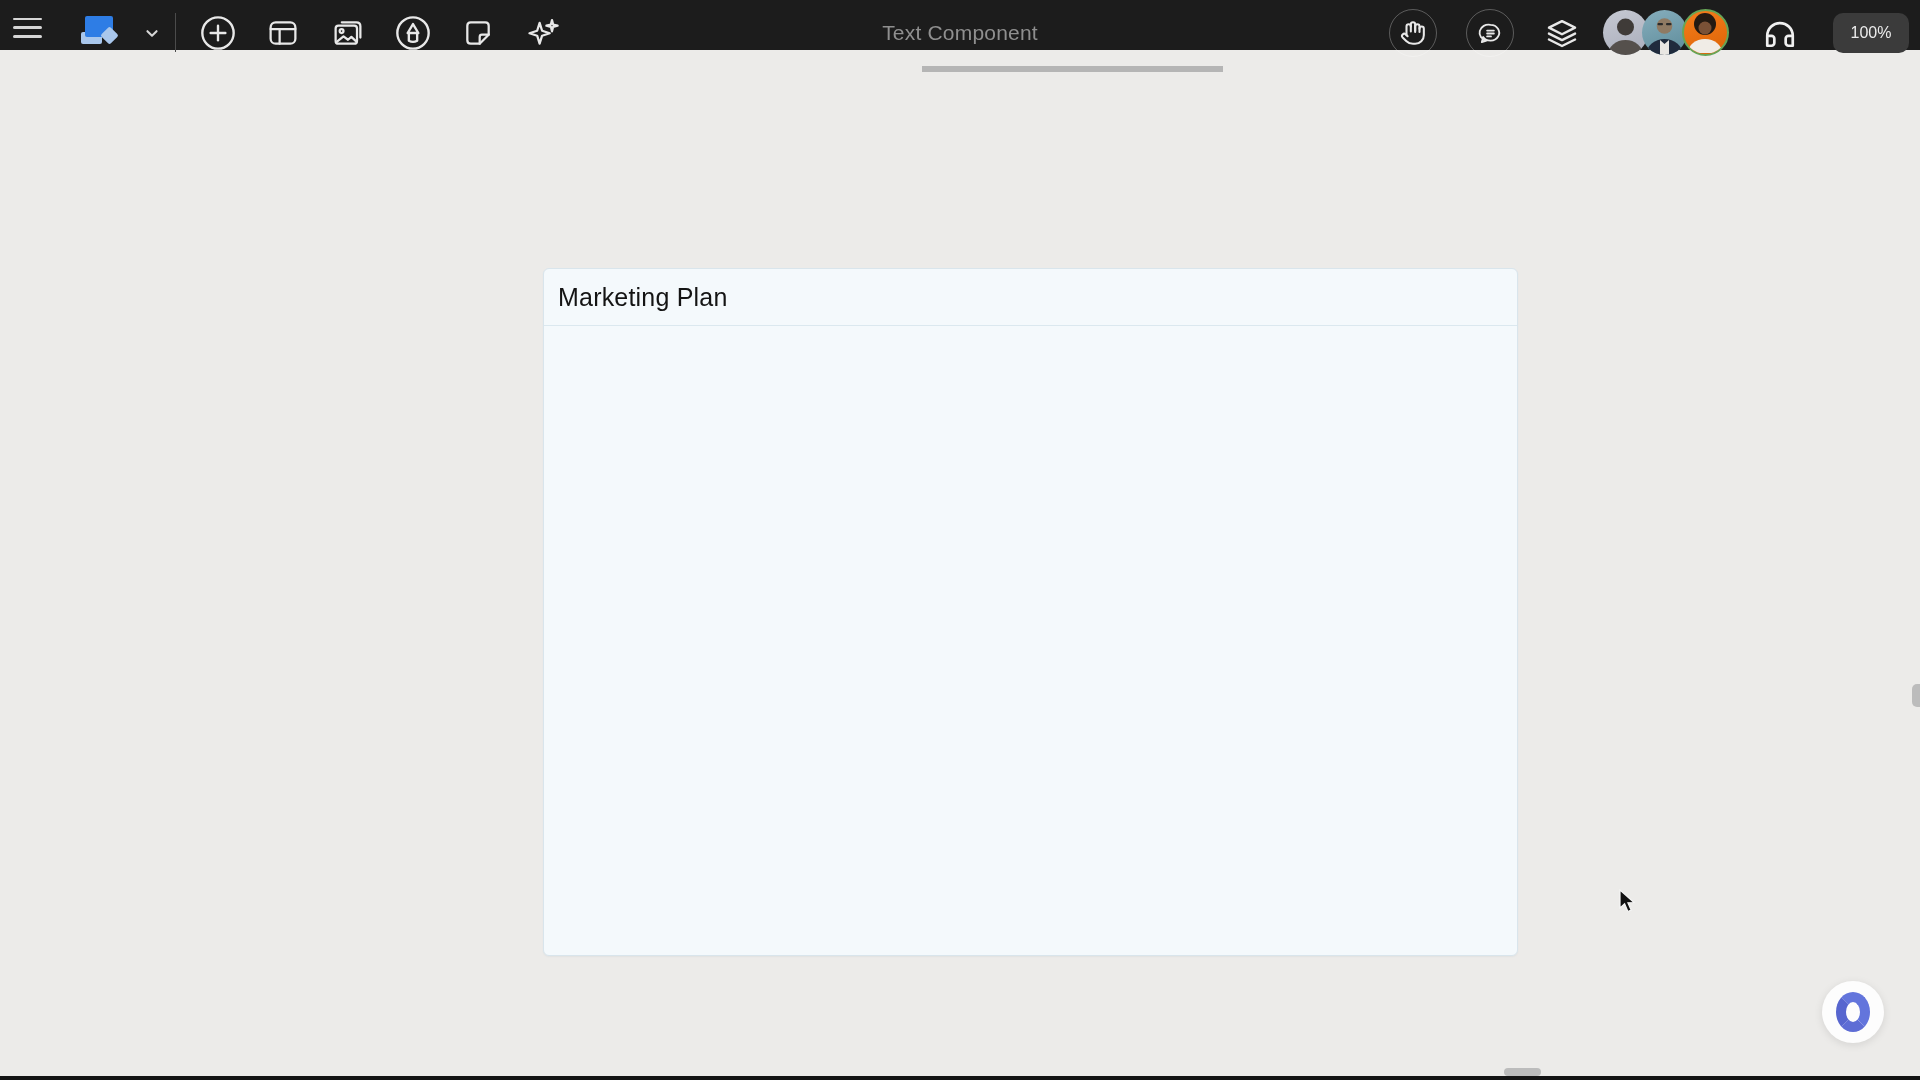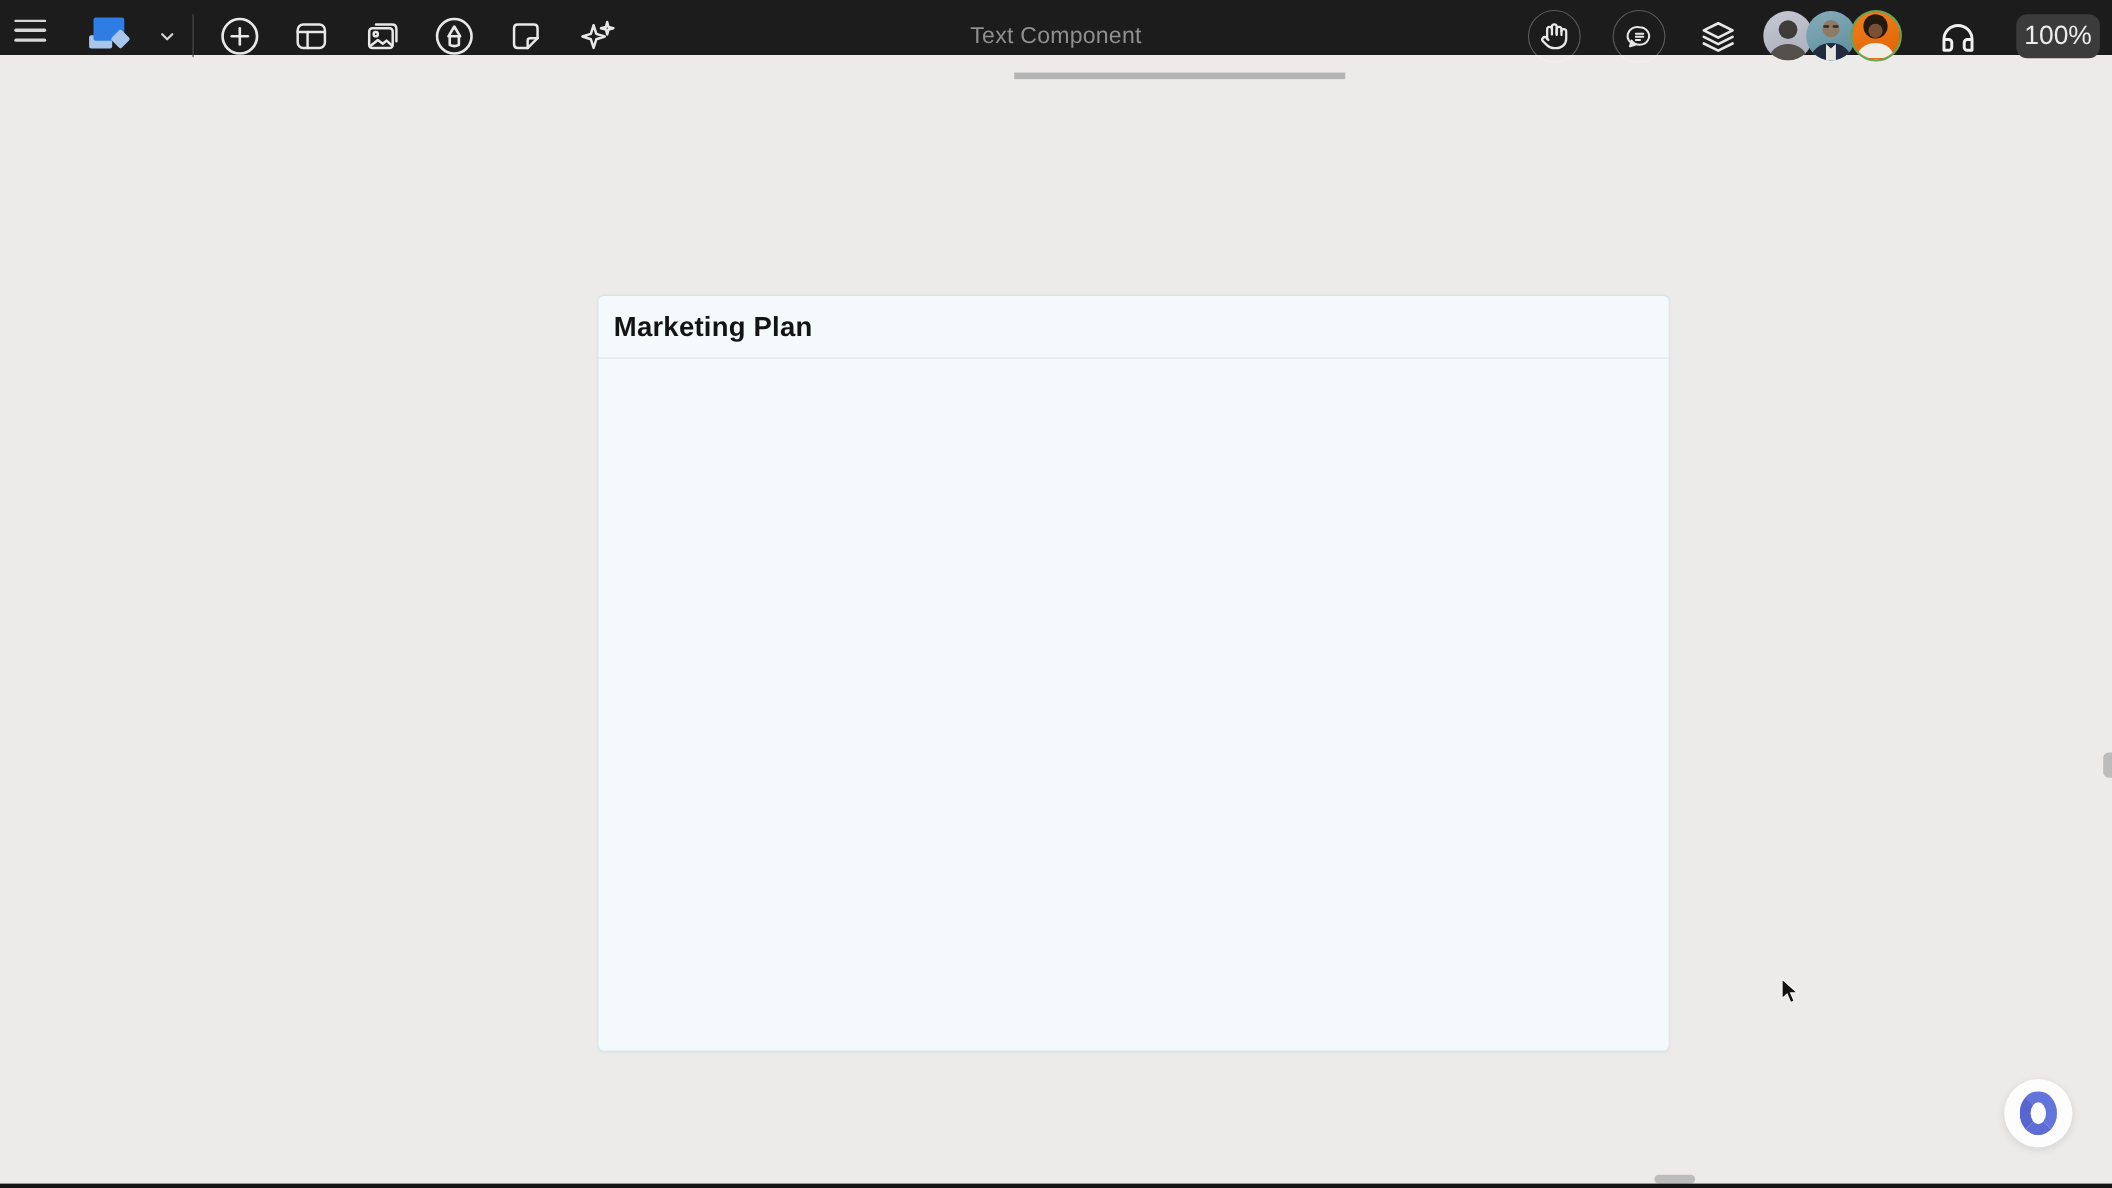--- a/index.html
+++ b/index.html
@@ -63,21 +63,21 @@
   .avatar svg { display: block; }
   .avatar-1 { left: 0; background: linear-gradient(160deg,#c6c9d2 0%, #a9adbb 100%); z-index: 1; }
   .avatar-2 { left: 39px; background: linear-gradient(160deg,#86aebd 0%, #5d8b99 100%); z-index: 2; }
   .avatar-3 { left: 79px; background: linear-gradient(160deg,#f57d1b 0%, #dd6407 100%); z-index: 3;
               border: 2.5px solid #67a557; width: 47px; height: 47px; top: -1px; }
 
   .zoom-badge {
     position: absolute; left: 1833px; top: 13px; width: 76px; height: 40px;
     background: #3b3b3b; border-radius: 10px; color: #ececec;
     display: flex; align-items: center; justify-content: center;
-    font-size: 24px; cursor: pointer;
+    font-size: 16px; cursor: pointer;
   }
 
   
   .hscroll-top { position: absolute; left: 922px; top: 66px; width: 301px; height: 6px; background: #b5b5b5; z-index: 9; cursor: pointer; }
   .vscroll-right { position: absolute; left: 1912px; top: 684px; width: 8px; height: 23px; background: #bcbcbc; border-radius: 5px 0 0 5px; z-index: 9; cursor: pointer; }
   .hscroll-bottom { position: absolute; left: 1504px; top: 1068px; width: 37px; height: 8px; background: #bcbcbc; border-radius: 5px; z-index: 9; cursor: pointer; }
   .bottom-strip { position: absolute; left: 0; top: 1076px; width: 1920px; height: 4px; background: #141414; z-index: 9; }
 
   
   .canvas { position: absolute; left: 0; top: 66px; width: 1920px; height: 1014px; }
@@ -88,21 +88,21 @@
     border: 1px solid #d9e5ec;
     border-radius: 6px;
     box-shadow: 0 1px 2px rgba(70,110,140,0.06);
     cursor: pointer;
   }
   .card-header {
     height: 57px; border-bottom: 1px solid #dbe8ef;
     display: flex; align-items: center; padding-left: 14px;
   }
   .card-title {
-    font-size: 25px; color: #141414; font-weight: 700; letter-spacing: 0.2px;
+    font-size: 25px; color: #141414; font-weight: 400; letter-spacing: 0.2px;
   }
   .card-body { height: 630px; }
 
   
   .o-badge {
     position: absolute; left: 1822px; top: 981px; width: 62px; height: 62px;
     background: #fdfdfd; border-radius: 50%;
     box-shadow: 0 2px 8px rgba(0,0,0,0.10);
     display: flex; align-items: center; justify-content: center;
     cursor: pointer; z-index: 8;

